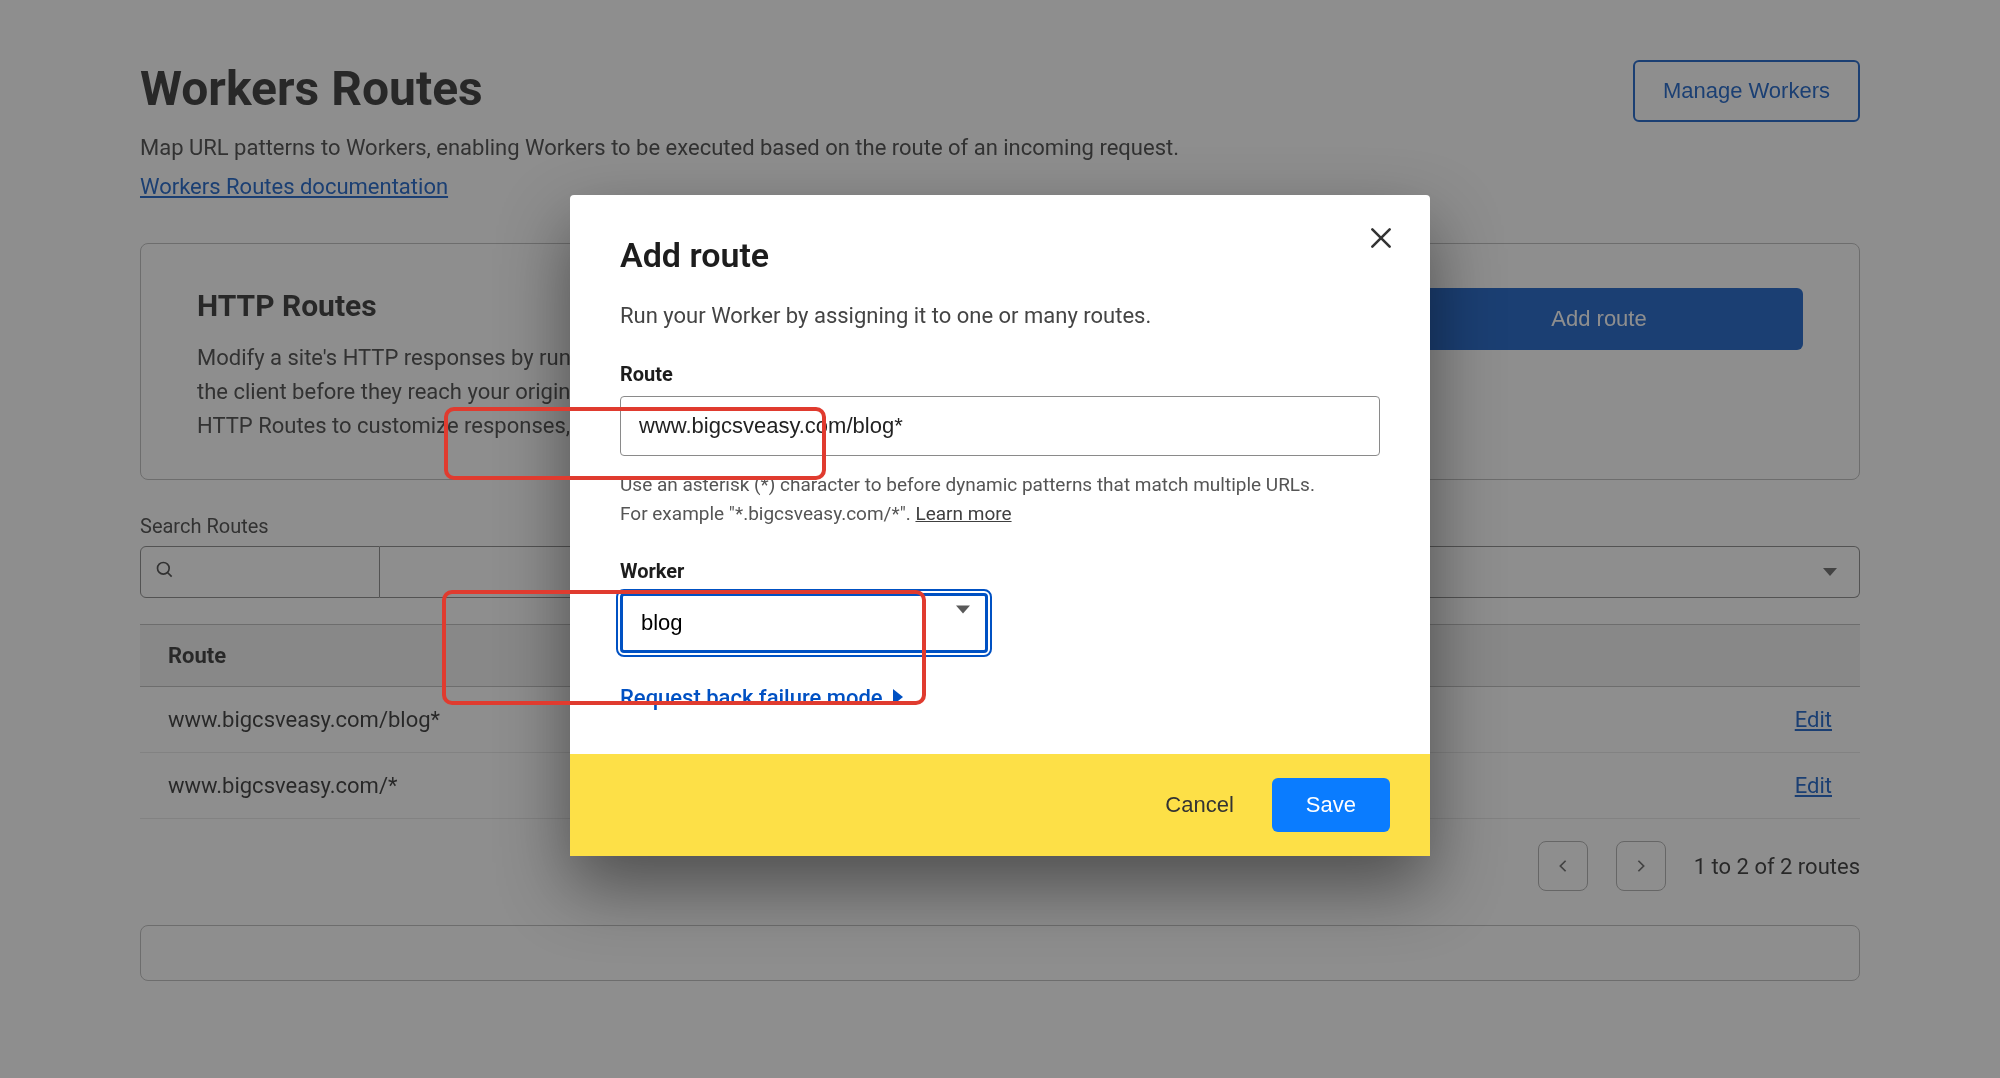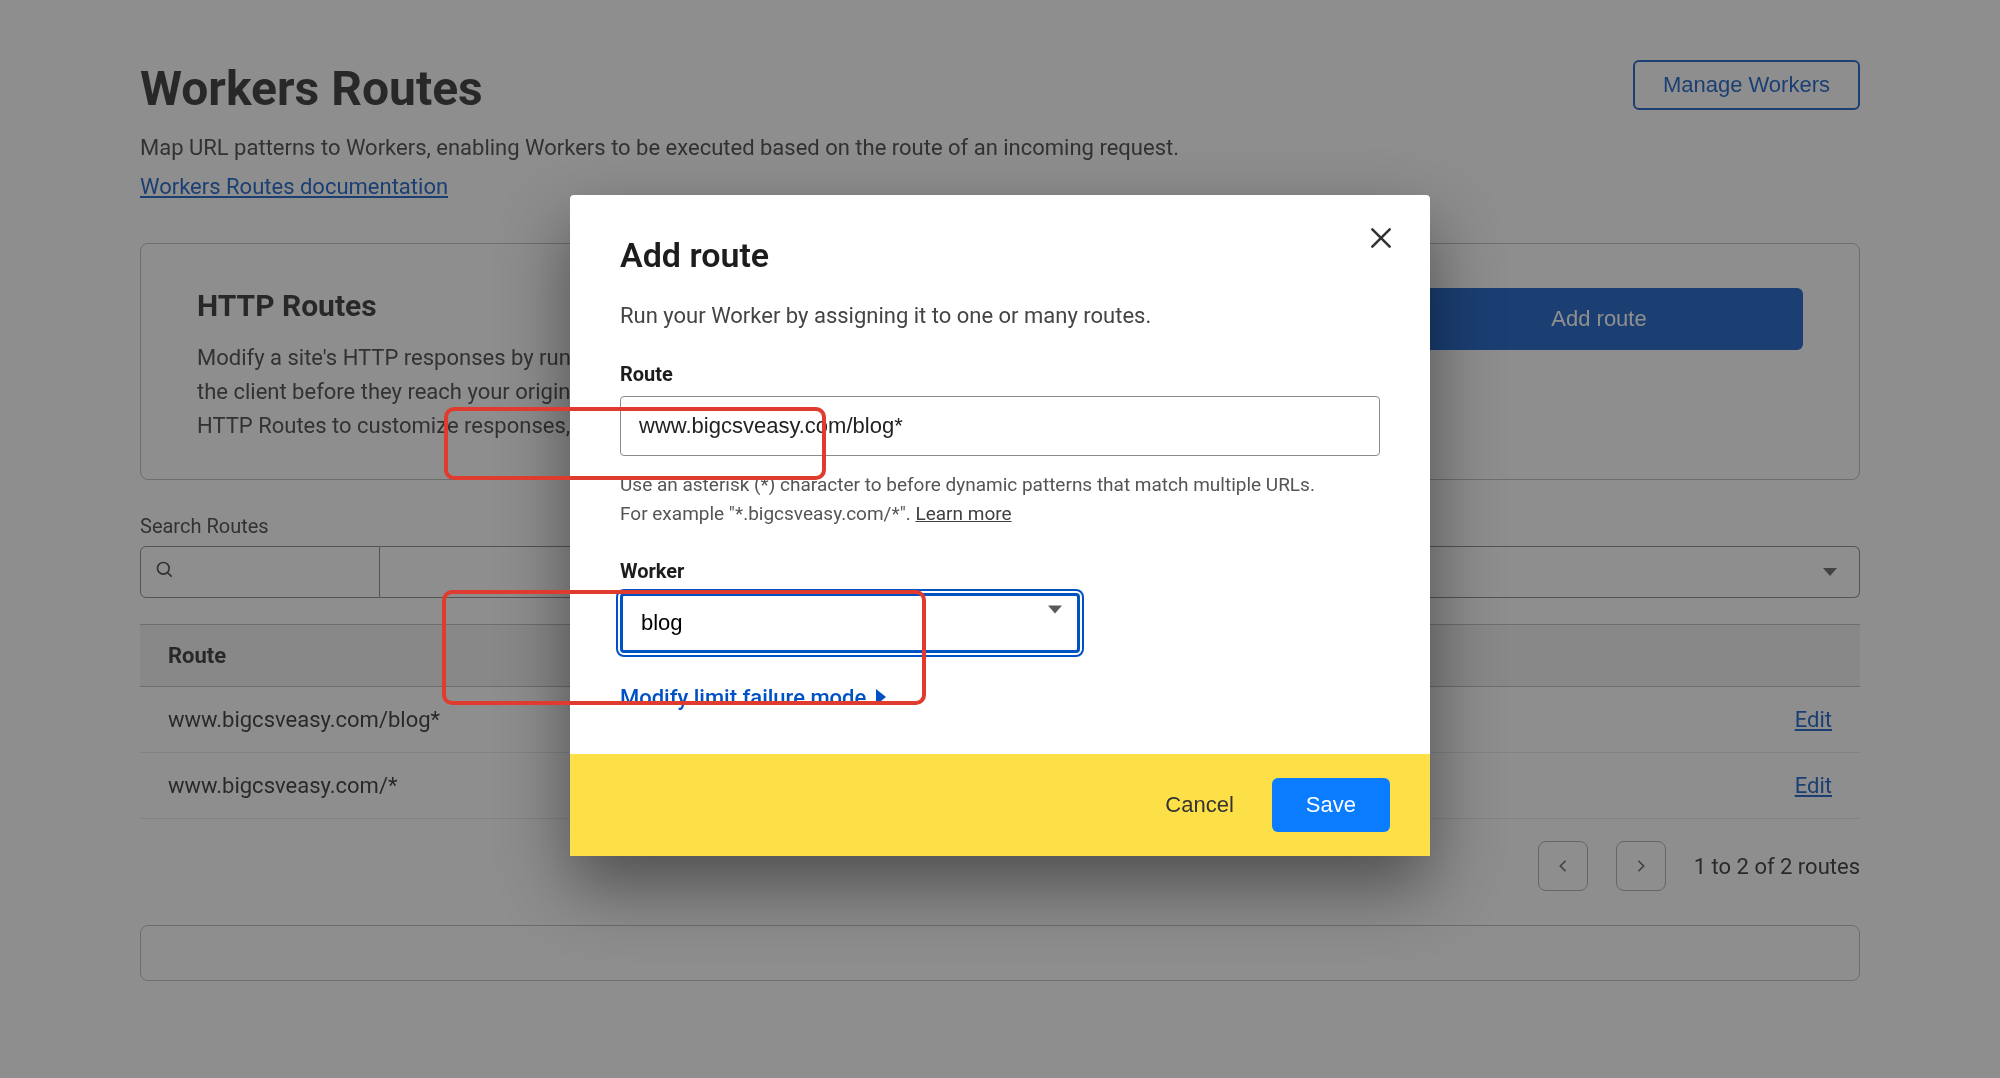--- a/index.html
+++ b/index.html
@@ -34,21 +34,21 @@
     .doc-link {
       color: #0051c3;
       font-size: 22px;
       text-decoration: underline;
     }
     .manage-btn {
       border: 2px solid #0051c3;
       color: #0051c3;
       background: #fff;
       font-size: 22px;
-      padding: 10px 28px;
+      padding: 16px 28px;
       border-radius: 6px;
       cursor: pointer;
     }
     .card {
       border: 1px solid #b6b6b6;
       border-radius: 8px;
       margin-top: 44px;
       display: flex;
       padding: 0;
     }
@@ -190,21 +190,21 @@
       font-size: 19px;
       color: #555;
       margin-top: 14px;
       line-height: 1.55;
       max-width: 700px;
     }
     .field-help a { color: #404040; }
     .worker-group { margin-top: 30px; }
     .select-wrap {
       position: relative;
-      width: 460px;
+      width: 368px;
     }
     .select-el {
       width: 100%;
       height: 60px;
       border: 3px solid #0051c3;
       outline: 2px solid #0051c3;
       outline-offset: 2px;
       border-radius: 4px;
       padding: 0 44px 0 18px;
       font-size: 22px;
@@ -376,21 +376,21 @@
           <select class="select-el">
             <option>blog</option>
           </select>
           <span class="select-chev">
             <span class="chev-down"></span>
           </span>
         </div>
       </div>
 
       <div class="expand-link">
-        <span>Modify limit failure mode</span>
+        <span>Request back failure mode</span>
         <span class="tri-right"></span>
       </div>
     </div>
     <div class="modal-footer">
       <button class="btn-cancel">Cancel</button>
       <button class="btn-save">Save</button>
     </div>
   </div>
 </div>
 

